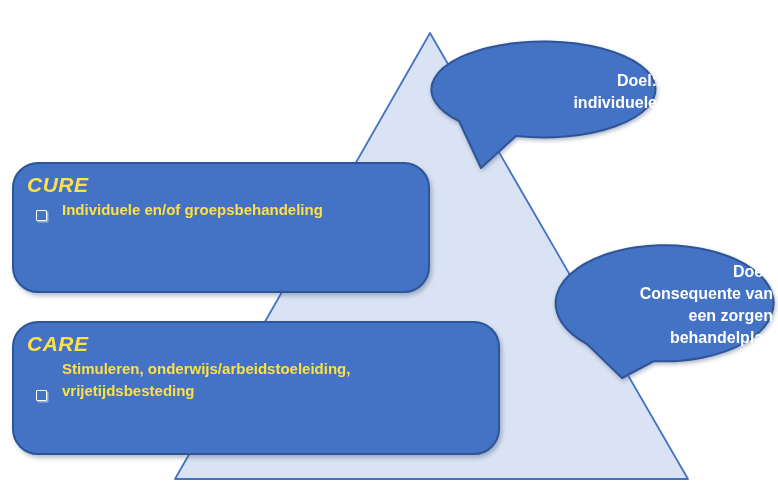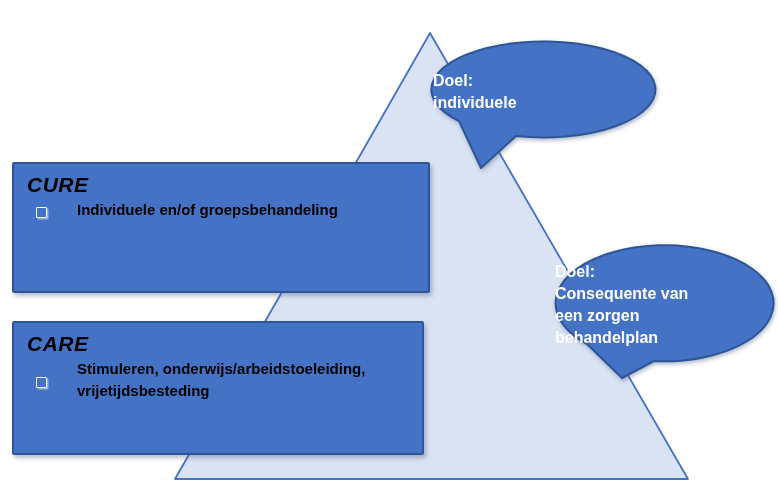--- a/index.html
+++ b/index.html
@@ -34,53 +34,53 @@
     stroke-linejoin: round;
     filter: drop-shadow(1.5px 2px 2px rgba(70, 90, 130, 0.45));
   }
 
   .callout-text {
     position: absolute;
     color: #ffffff;
     font-size: 16px;
     font-weight: 600;
     line-height: 22px;
-    text-align: left;
+    text-align: right;
     display: flex;
     flex-direction: column;
     justify-content: center;
     pointer-events: none;
   }
   .callout-text.top   { left: 433px; top: 46px;  width: 224px; height: 92px;  }
   .callout-text.right { left: 555px; top: 252px; width: 218px; height: 106px; }
 
   .info-box {
     position: absolute;
     background: #4472C4;
     border: 2px solid #2E5597;
-    border-radius: 2px;
-    color: #000000;
+    border-radius: 26px;
+    color: #fde047;
     padding: 7px 14px 6px 13px;
     box-shadow: 2px 3px 4px rgba(70, 90, 130, 0.40);
   }
   .info-box.cure { left: 12px; top: 162px; width: 418px; height: 131px; }
-  .info-box.care { left: 12px; top: 321px; width: 412px; height: 134px; }
+  .info-box.care { left: 12px; top: 321px; width: 488px; height: 134px; }
 
   .box-title {
     font-style: italic;
     font-weight: bold;
     font-size: 21px;
     line-height: 27px;
     letter-spacing: 0.5px;
   }
 
   .bullet {
     display: flex;
-    align-items: center;
-    gap: 30px;
+    align-items: flex-end;
+    gap: 15px;
     padding-left: 9px;
     margin-top: 1px;
   }
   .bullet-square {
     flex: 0 0 auto;
     width: 11px;
     height: 11px;
     border: 1.8px solid #ffffff;
     border-radius: 1px;
     margin-top: 5px;

